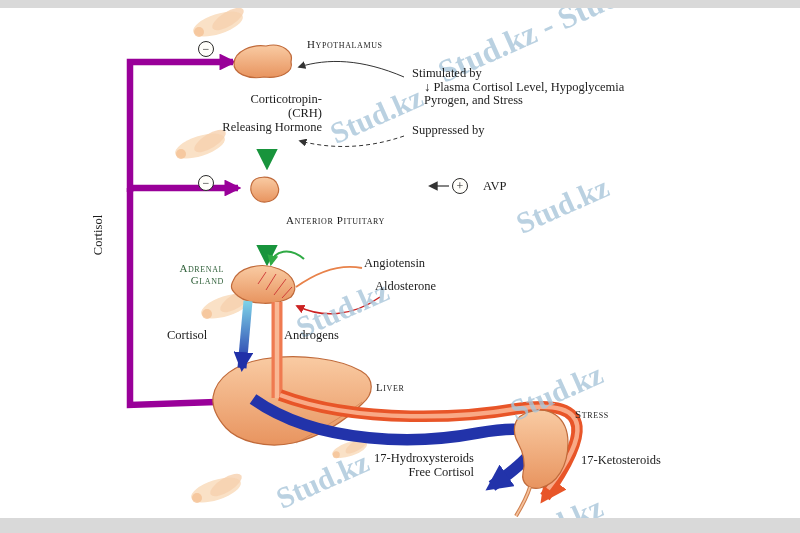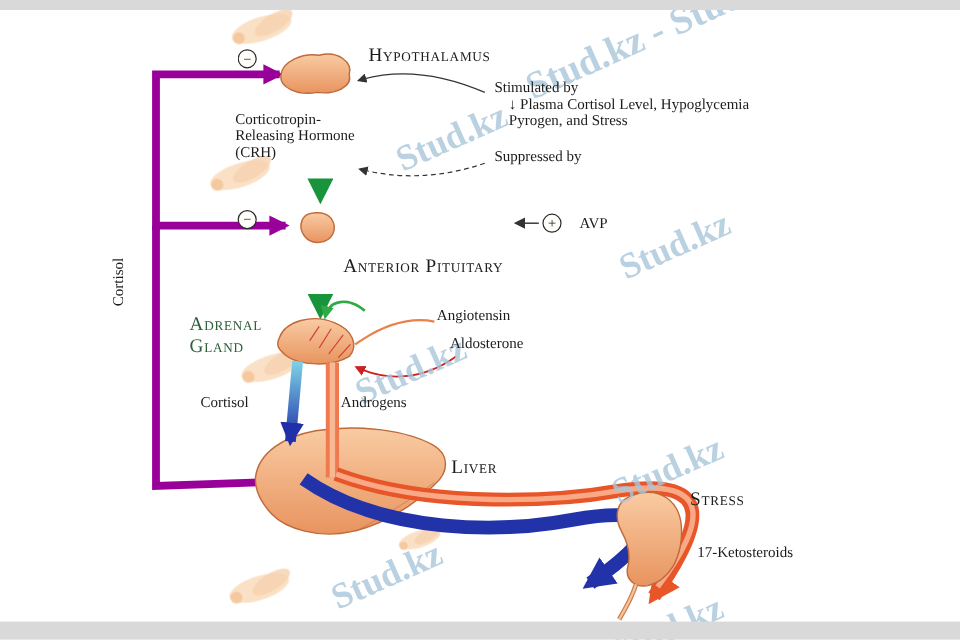--- a/index.html
+++ b/index.html
@@ -1,22 +1,22 @@
 <!DOCTYPE html>
 <html><head>
 <meta charset="utf-8">
 <style>
   html,body{margin:0;padding:0;background:#fff;}
   .stage{position:relative;width:800px;height:533px;background:#ffffff;overflow:hidden;
          font-family:"Liberation Serif",serif;}
   .strip{position:absolute;left:0;width:100%;background:#d9d9d9;z-index:9;}
   svg.diagram{position:absolute;left:0;top:0;z-index:2;}
   .lbl{position:absolute;color:#1c1c1c;font-size:12.5px;line-height:1.12;white-space:nowrap;z-index:6;}
-  .sc{font-variant:small-caps;letter-spacing:0.6px;font-size:16px;}
-  .center{text-align:left;white-space:normal;}
+  .sc{font-variant:small-caps;letter-spacing:0.6px;font-size:11px;}
+  .center{text-align:right;white-space:normal;}
   .line{display:block;}
   .vert{transform:rotate(-90deg);transform-origin:center;}
   .green-text{color:#2e5f38;}
   .wm{position:absolute;color:#a9c6da;font-size:30px;font-weight:bold;opacity:0.8;
       transform:rotate(-24deg);transform-origin:left center;white-space:nowrap;z-index:5;
       pointer-events:none;}
   .sign{position:absolute;width:14px;height:14px;border:1.6px solid #2a2a2a;border-radius:50%;
         background:#fffefa;display:flex;align-items:center;justify-content:center;
         font-size:12px;line-height:1;z-index:7;color:#1a1a1a;}
 </style>
@@ -138,22 +138,22 @@
     </div>
 
   <div class="lbl sc" style="left:307px;top:38px;">Hypothalamus</div>
 
   <div class="lbl" style="left:412px;top:66px;">Stimulated by</div>
   <div class="lbl" style="left:424px;top:80px;">↓ Plasma Cortisol Level, Hypoglycemia</div>
   <div class="lbl" style="left:424px;top:93px;font-family:Liberation Serif, serif;">Pyrogen, and Stress</div>
 
   <div class="lbl center" style="left:196px;top:92px;width:126px;">
     <span class="line">Corticotropin-</span>
+    <span class="line">(CRH)</span>
     <span class="line">Releasing Hormone</span>
-    <span class="line">(CRH)</span>
   </div>
 
   <div class="lbl" style="left:412px;top:123px;">Suppressed by</div>
 
   <div class="lbl sc" style="left:286px;top:178px;margin-top:36px;">Anterior Pituitary</div>
   <div class="lbl" style="left:483px;top:179px;text-align:right;">AVP</div>
 
 
   <div class="lbl sc center green-text" style="left:158px;top:262px;width:66px;">
     <span class="line">Adrenal</span>
@@ -164,20 +164,22 @@
   <div class="lbl" style="left:364px;top:279px;margin-left:11px;">Aldosterone</div>
 
   <div class="lbl vert" style="left:78px;top:228px;">Cortisol</div>
   <div class="lbl" style="left:167px;top:328px;">Cortisol</div>
   <div class="lbl" style="left:284px;top:328px;">Androgens</div>
 
   <div class="lbl sc" style="left:376px;top:381px;">Liver</div>
   <div class="lbl sc" style="left:575px;top:408px;">Stress</div>
 
   <div class="lbl center" style="left:326px;top:451px;width:148px;">
+    <span class="line">17-Hydroxysteroids</span>
+    <span class="line">Free Cortisol</span>
   </div>
   <div class="lbl" style="left:581px;top:453px;">17-Ketosteroids</div>
 
   <div class="wm" style="left:440px;top:55px;font-size:32px;">Stud.kz - Stud.kz</div>
   <div class="wm" style="left:332px;top:118px;">Stud.kz</div>
   <div class="wm" style="left:518px;top:208px;">Stud.kz</div>
   <div class="wm" style="left:298px;top:312px;">Stud.kz</div>
   <div class="wm" style="left:512px;top:395px;">Stud.kz</div>
   <div class="wm" style="left:278px;top:483px;">Stud.kz</div>
   <div class="wm" style="left:512px;top:528px;">Stud.kz</div>

